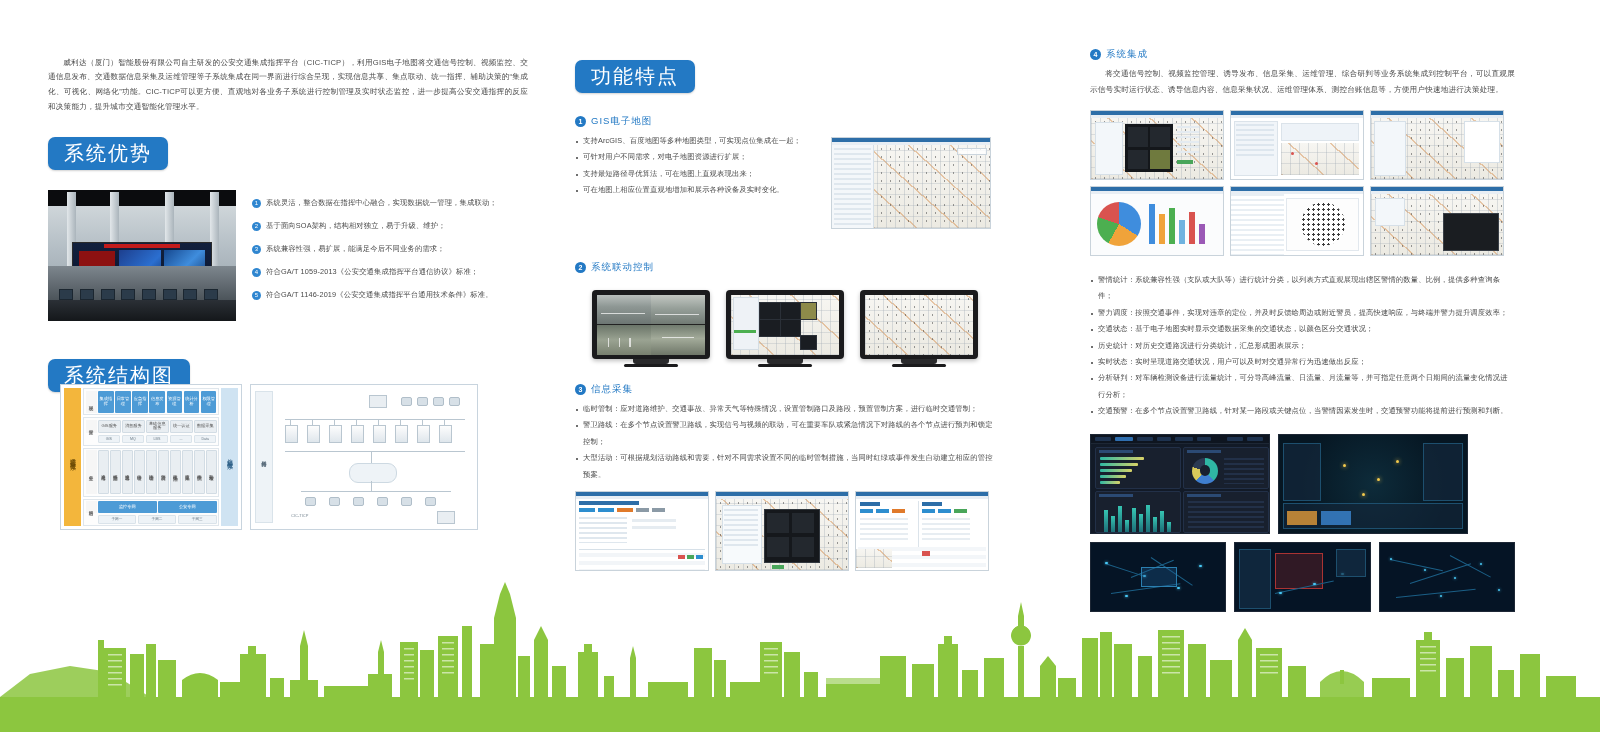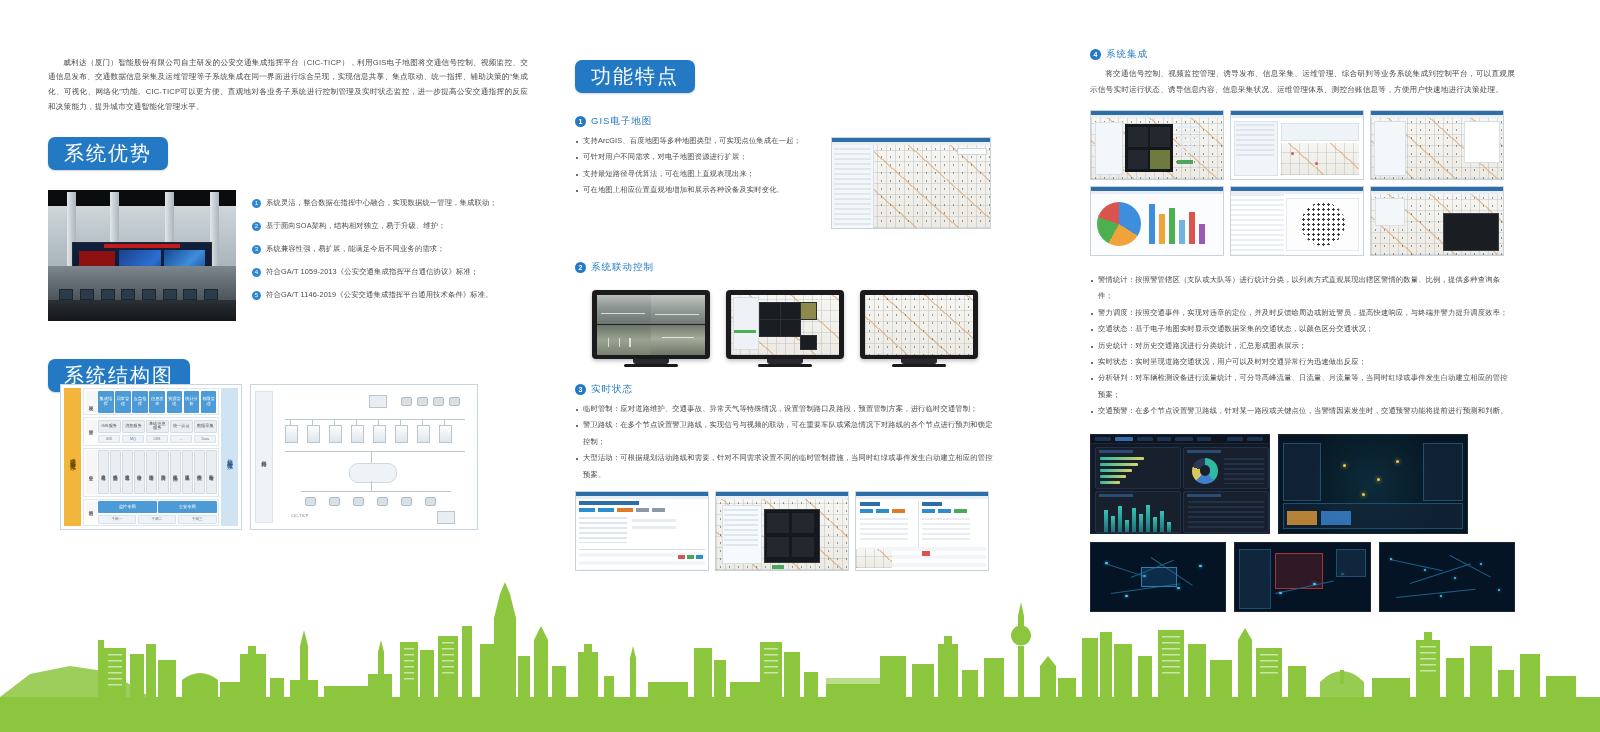--- a/index.html
+++ b/index.html
@@ -469,21 +469,21 @@
           </div>
         <div class="mon-stand"></div>
           <div class="mon-base"></div>
       </div>
     </div>
 
     
     <div style="margin-top:16px">
       <div class="numhead">
         <span class="numcircle">3</span>
-        <span class="numtitle">实时状态</span>
+        <span class="numtitle">信息采集</span>
       </div>
       <ul class="bullets">
         <li>临时管制：应对道路维护、交通事故、异常天气等特殊情况，设置管制路口及路段，预置管制方案，进行临时交通管制；</li>
         <li>警卫路线：在多个节点设置警卫路线，实现信号与视频的联动，可在重要车队或紧急情况下对路线的各个节点进行预判和锁定控制；</li>
         <li>大型活动：可根据规划活动路线和需要，针对不同需求设置不同的临时管制措施，当同时红绿或事件发生自动建立相应的管控预案。</li>
       </ul>
     </div>
 
     
     <div style="display:flex;gap:6px;margin-top:8px">
@@ -632,26 +632,26 @@
           <div class="map-bg"></div>
             <div class="map-dots"></div>
           <div style="position:absolute;right:4px;bottom:4px;width:54px;height:36px;background:#1a1d21;border:1px solid #3a4048"></div>
           <div style="position:absolute;left:4px;top:4px;width:28px;height:26px;background:#f3f7fa;border:1px solid #d6e0e8"></div>
         </div>
       </div>
     </div>
 
     <div style="margin-top:16px">
       <ul class="bullets">
-        <li>警情统计：按照警管辖区（支队或大队等）进行统计分类，以列表方式直观展现出辖区警情的数量、比例，提供多种查询条件；</li>
+        <li>警情统计：系统兼容性强（支队或大队等）进行统计分类，以列表方式直观展现出辖区警情的数量、比例，提供多种查询条件；</li>
         <li>警力调度：按照交通事件，实现对违章的定位，并及时反馈给周边或附近警员，提高快速响应，与终端并警力提升调度效率；</li>
         <li>交通状态：基于电子地图实时显示交通数据采集的交通状态，以颜色区分交通状况；</li>
         <li>历史统计：对历史交通路况进行分类统计，汇总形成图表展示；</li>
         <li>实时状态：实时呈现道路交通状况，用户可以及时对交通异常行为迅速做出反应；</li>
-        <li>分析研判：对车辆检测设备进行流量统计，可分导高峰流量、日流量、月流量等，当同时红绿或事件发生自动建立相应的管控预案；</li>
+        <li>分析研判：对车辆检测设备进行流量统计，可分导高峰流量、日流量、月流量等，并可指定任意两个日期间的流量变化情况进行分析；</li>
         <li>交通预警：在多个节点设置警卫路线，针对某一路段或关键点位，当警情因素发生时，交通预警功能将提前进行预测和判断。</li>
       </ul>
     </div>
 
     <div style="display:flex;gap:8px;margin-top:14px">
       <div class="dash" style="width:180px;height:100px">
         <div class="dash-top"></div>
         <div class="dash-btn" style="left:4px;width:16px"></div>
         <div class="dash-btn" style="left:24px;width:18px;background:#2f6fb0"></div>
         <div class="dash-btn" style="left:46px;width:16px"></div>

